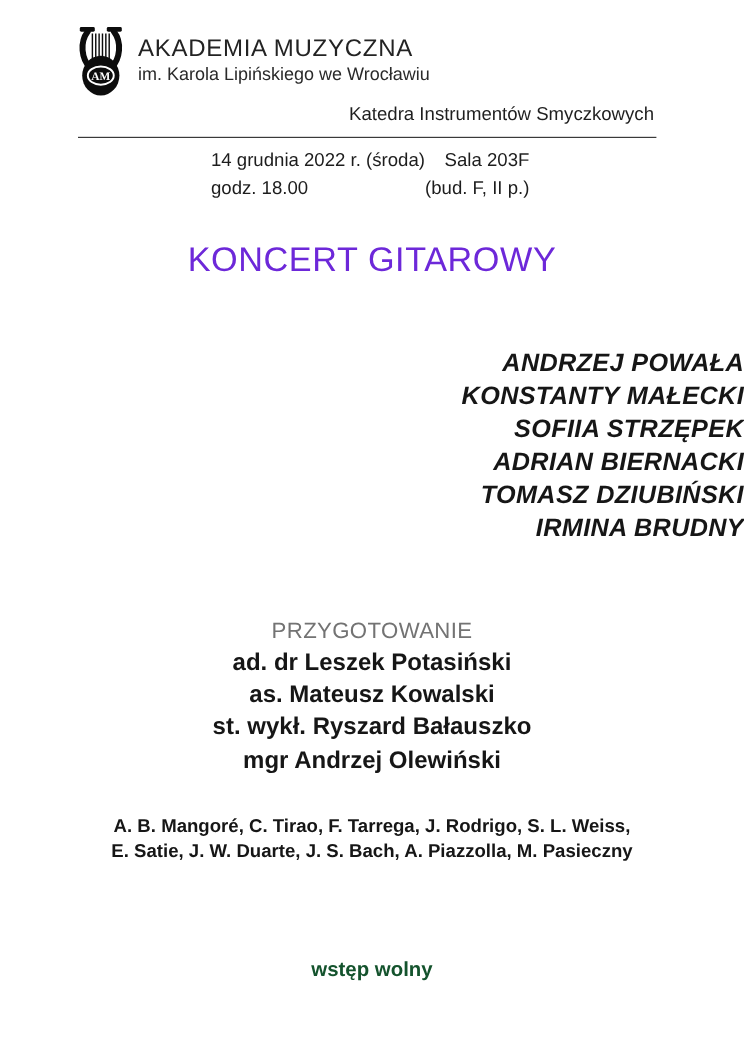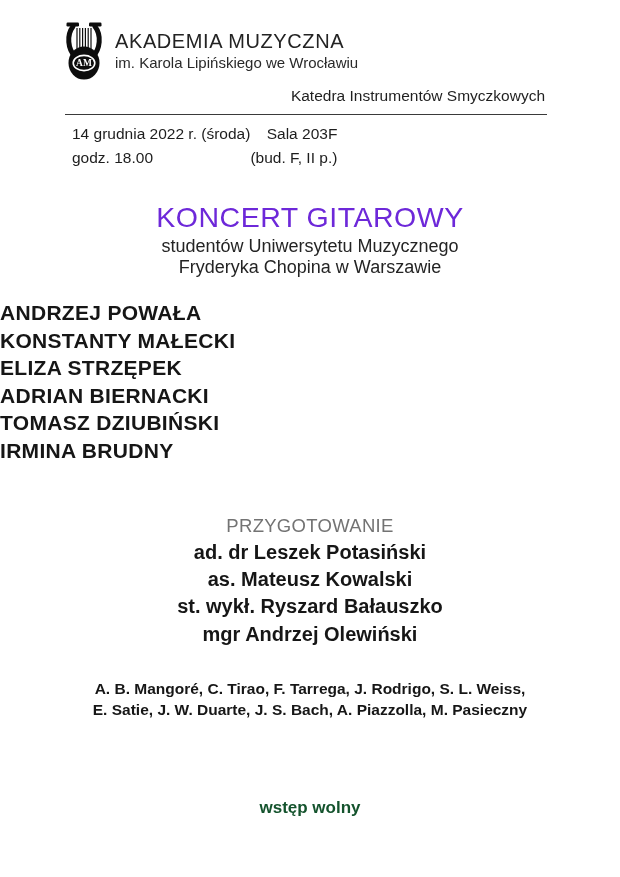--- a/index.html
+++ b/index.html
@@ -16,33 +16,33 @@
   .logo-row{position:absolute;top:20px;left:62px;display:flex;align-items:flex-start;}
   .logo{display:block;width:44px;height:60px;}
   .org{margin-left:9px;padding-top:9px;}
   .org-name{font-size:20px;letter-spacing:.6px;color:#232323;line-height:24px;white-space:nowrap;}
   .org-sub{font-size:15px;color:#2a2a2a;line-height:18px;margin-top:1px;white-space:nowrap;}
   .department{
     position:absolute;top:87px;right:75px;
     font-size:15.5px;line-height:18px;color:#1f1f1f;text-align:right;white-space:nowrap;
   }
   .rule{position:absolute;top:114px;left:65px;width:482px;height:0;border-top:1.4px solid #3a3a3a;}
-  .info{position:absolute;top:122px;left:72px;right:75px;display:flex;justify-content:flex-start;}
+  .info{position:absolute;top:122px;left:72px;right:75px;display:flex;justify-content:center;}
   .info div{font-size:15.5px;line-height:23.5px;white-space:nowrap;}
   .info-right{text-align:right;}
   
   .title{
     position:absolute;top:200px;left:0;width:100%;
     text-align:center;font-size:28.5px;font-weight:400;letter-spacing:.5px;
     color:#6d28d9;line-height:34px;margin:0;
   }
   .subtitle{position:absolute;top:236px;left:0;width:100%;text-align:center;
     font-size:18px;line-height:21px;color:#242424;}
   
-  .performers{position:absolute;top:299px;left:0;width:100%;text-align:left;}
+  .performers{position:absolute;top:289px;left:0;width:100%;text-align:right;font-style:italic;}
   .performer{font-size:21px;font-weight:700;line-height:27.6px;letter-spacing:.3px;color:#161616;}
   
   .preparation{position:absolute;top:512px;left:0;width:100%;text-align:center;}
   .prep-heading{font-size:18.5px;font-weight:400;line-height:27px;color:#737373;letter-spacing:.3px;}
   .teacher{font-size:20px;font-weight:700;line-height:27.2px;color:#161616;}
   
   .program{position:absolute;top:678px;left:0;width:100%;text-align:center;}
   .program-heading{font-size:16px;font-weight:400;line-height:21px;color:#242424;letter-spacing:.3px;}
   .composers{font-size:15.5px;font-weight:700;line-height:21.3px;color:#161616;}
   
@@ -94,29 +94,25 @@
       <div>14 grudnia 2022 r. (środa)</div>
       <div>godz. 18.00</div>
     </div>
     <div class="info-right">
       <div>Sala 203F</div>
       <div>(bud. F, II p.)</div>
     </div>
   </div>
 
   <h1 class="title">KONCERT GITAROWY</h1>
-  <div class="subtitle">
-    <div>studentów Uniwersytetu Muzycznego</div>
-    <div>Fryderyka Chopina w Warszawie</div>
-  </div>
 
   <section class="performers">
     <div class="performer">ANDRZEJ POWAŁA</div>
     <div class="performer">KONSTANTY MAŁECKI</div>
-    <div class="performer">ELIZA STRZĘPEK</div>
+    <div class="performer">SOFIIA STRZĘPEK</div>
     <div class="performer">ADRIAN BIERNACKI</div>
     <div class="performer">TOMASZ DZIUBIŃSKI</div>
     <div class="performer">IRMINA BRUDNY</div>
   </section>
 
   <section class="preparation">
     <div class="prep-heading">PRZYGOTOWANIE</div>
     <div class="teacher">ad. dr Leszek Potasiński</div>
     <div class="teacher">as. Mateusz Kowalski</div>
     <div class="teacher">st. wykł. Ryszard Bałauszko</div>

